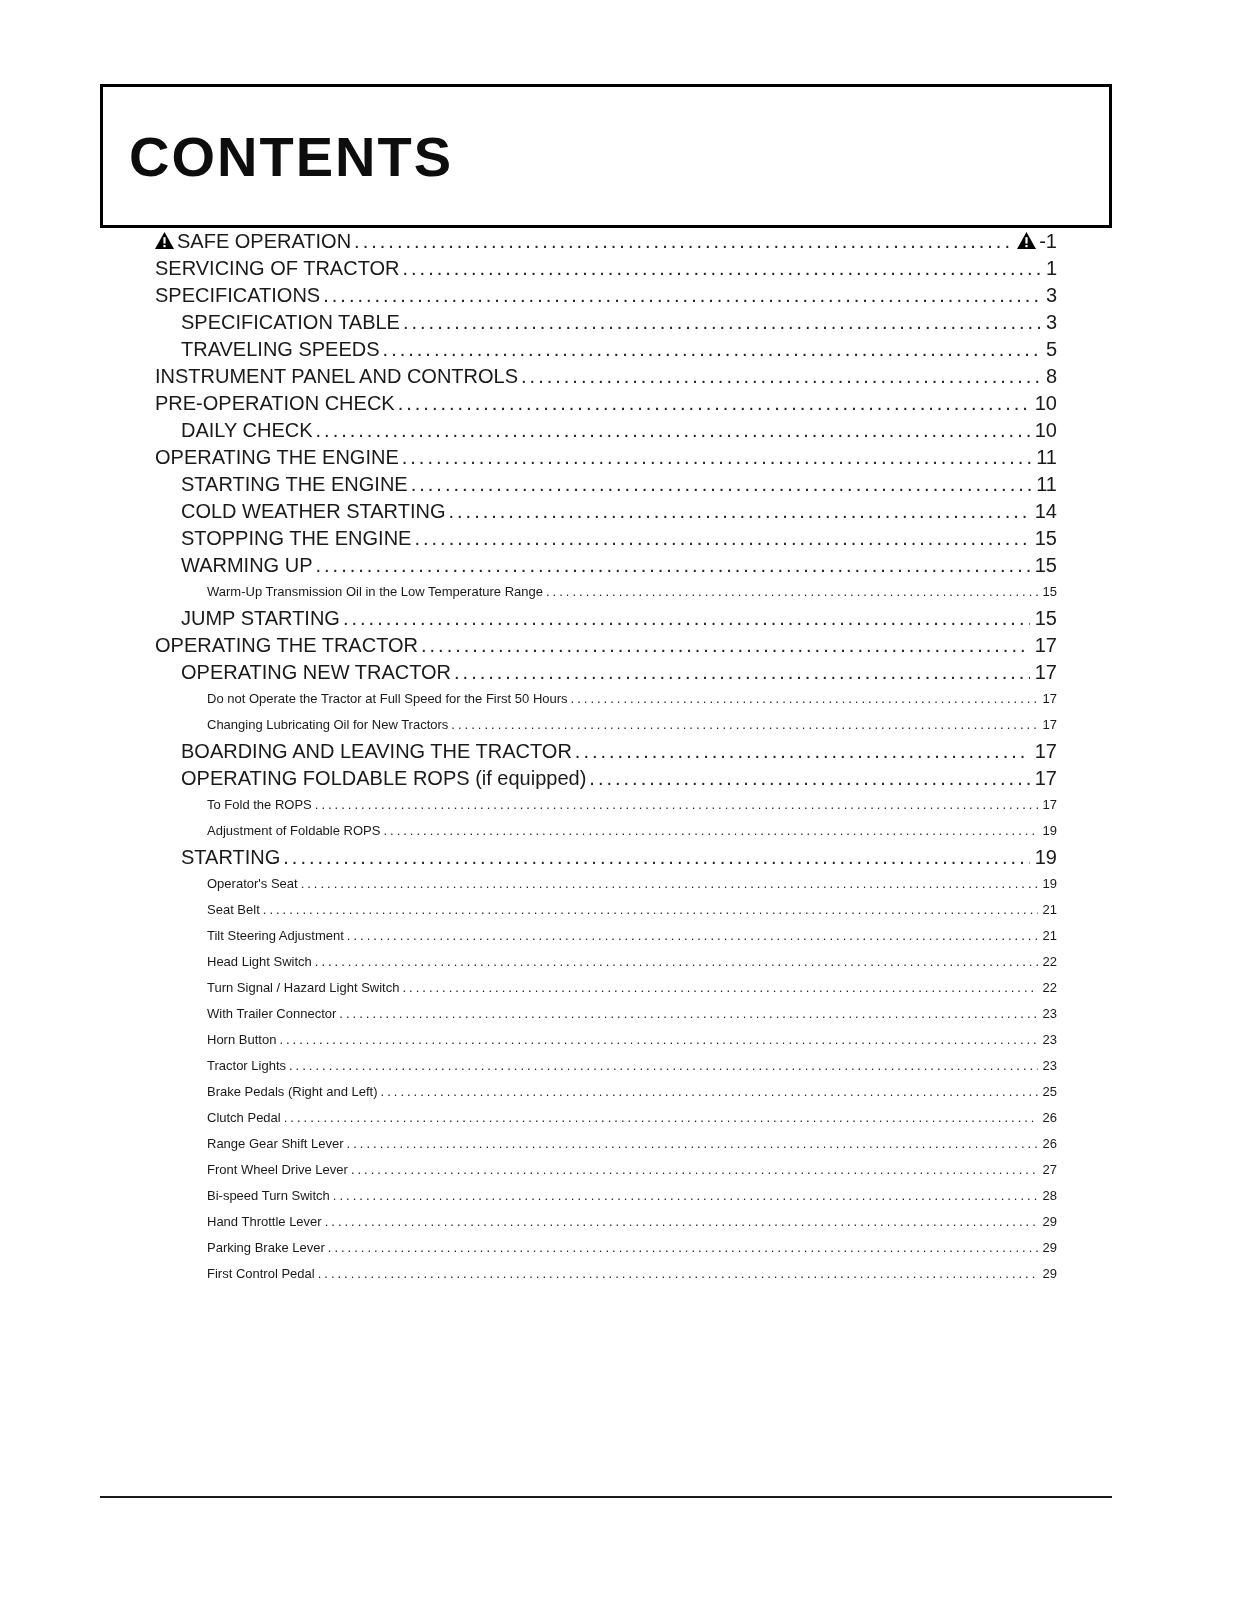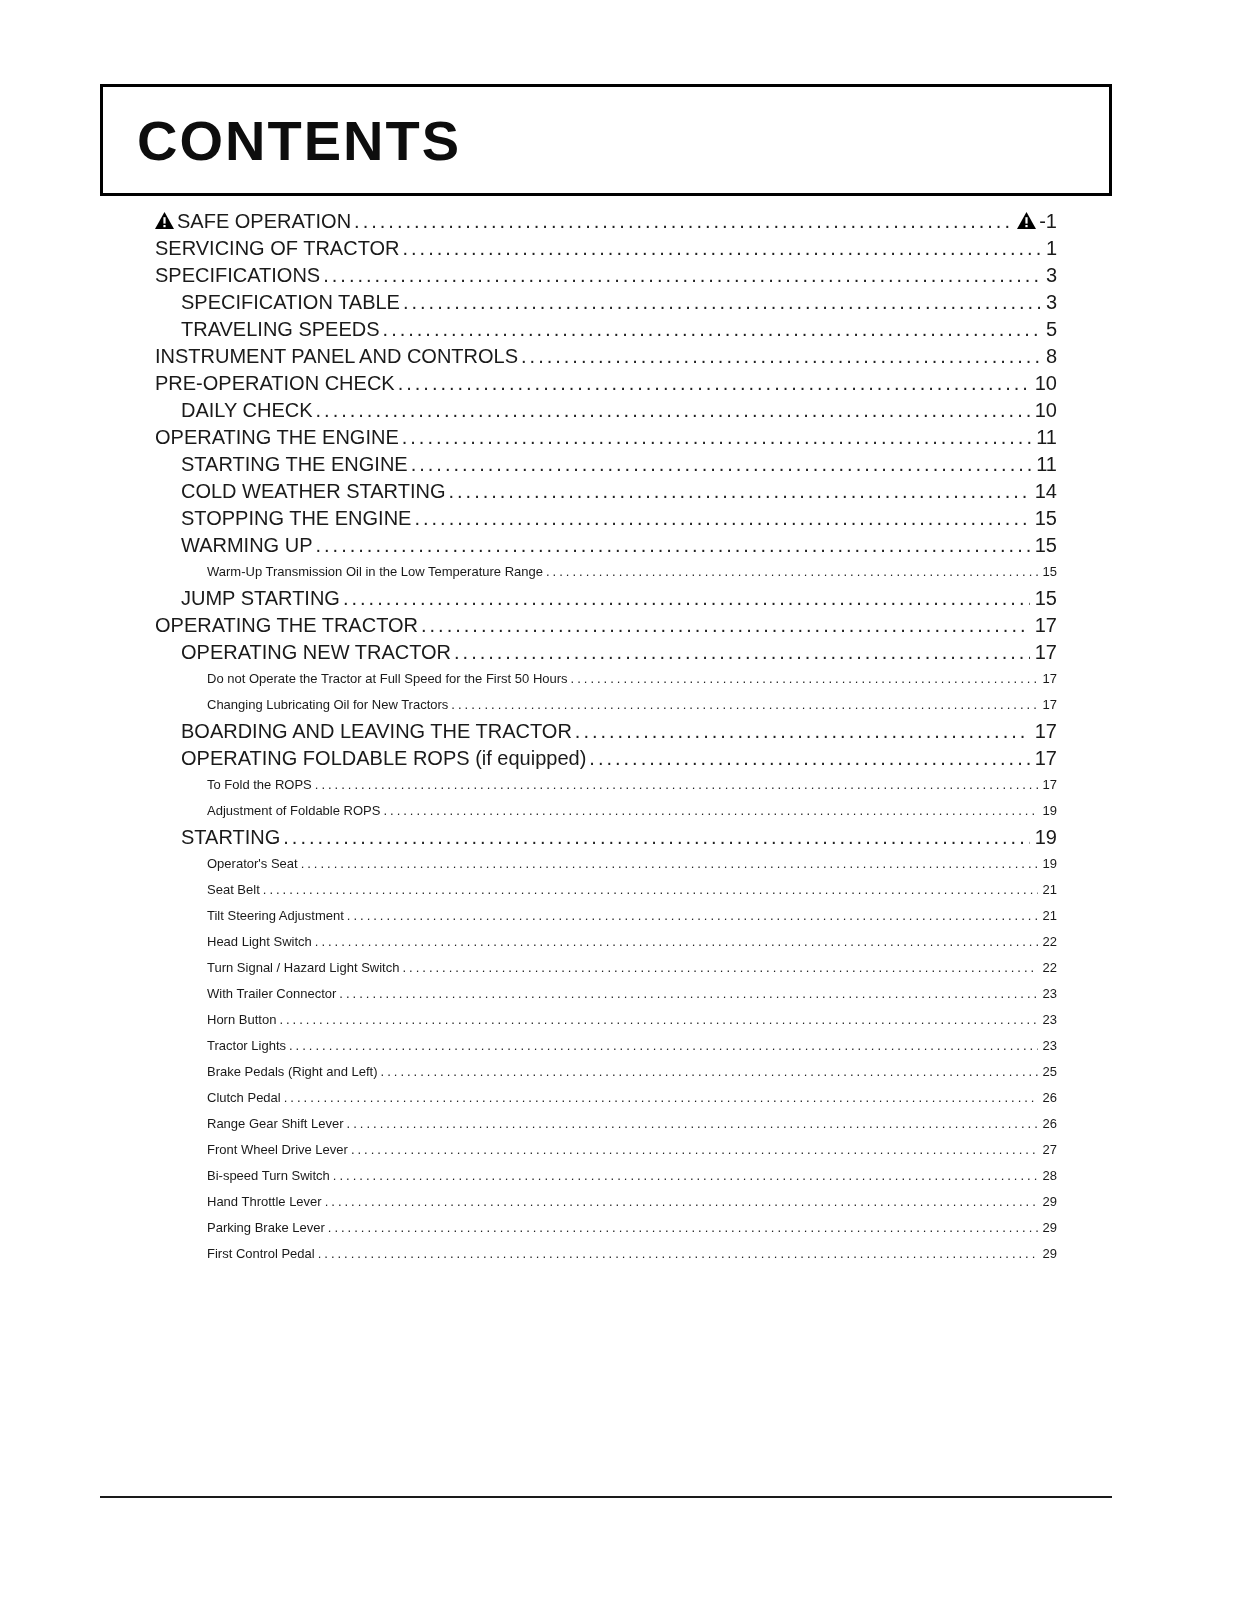--- a/index.html
+++ b/index.html
@@ -14,38 +14,37 @@
     width: 1236px;
     height: 1600px;
     background: #ffffff;
     overflow: hidden;
   }
   .title-box {
     position: absolute;
     left: 100px;
     top: 84px;
     width: 1012px;
-    height: 112px;
+    height: 144px;
     border: 3px solid #000;
     box-sizing: border-box;
     display: flex;
     align-items: center;
-    padding-left: 8px;
   }
   .title-text {
     font-size: 56px;
     font-weight: bold;
     letter-spacing: 2px;
     margin-left: 26px;
     color: #0d0d0d;
   }
   .toc-list {
     position: absolute;
     left: 155px;
-    top: 208px;
+    top: 228px;
     width: 902px;
   }
   .row {
     display: flex;
     align-items: baseline;
     line-height: 27px;
     font-size: 20px;
     white-space: nowrap;
   }
   .row.lv1 { padding-left: 26px; justify-content: space-between; }

